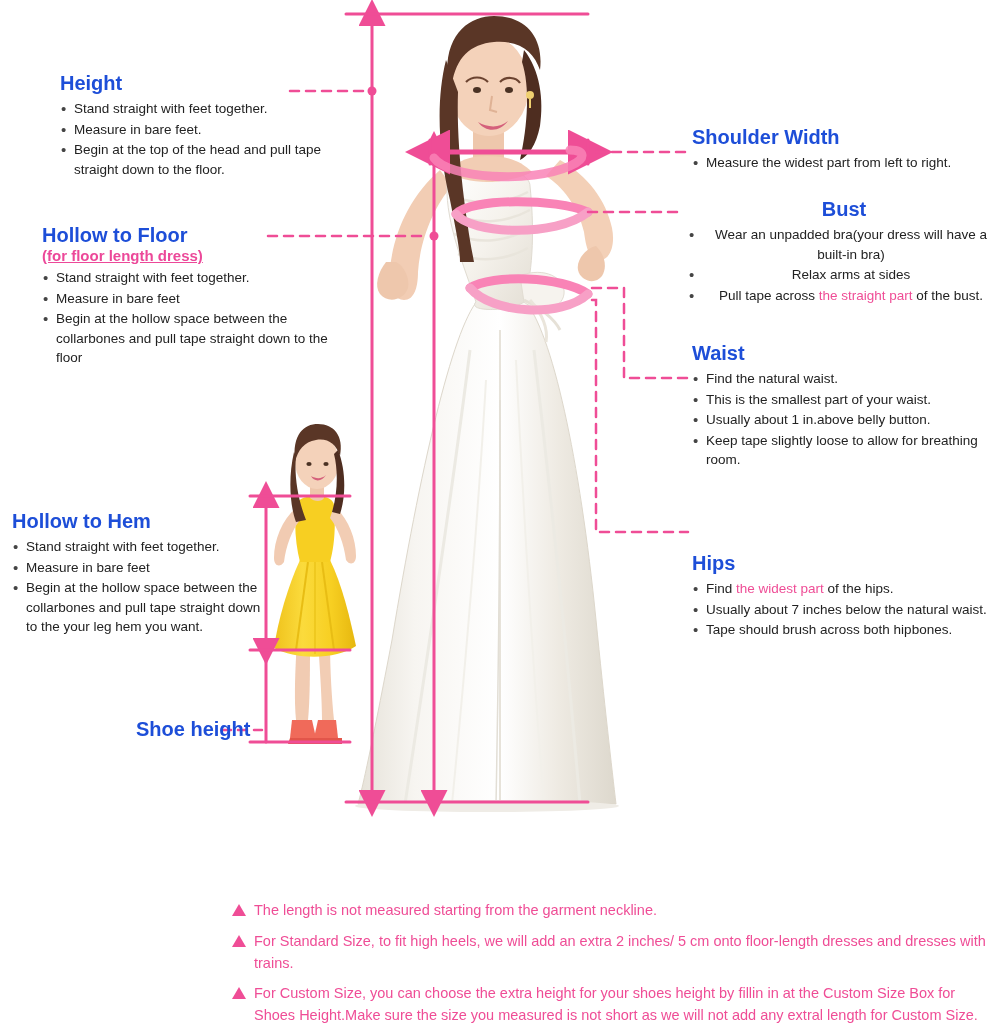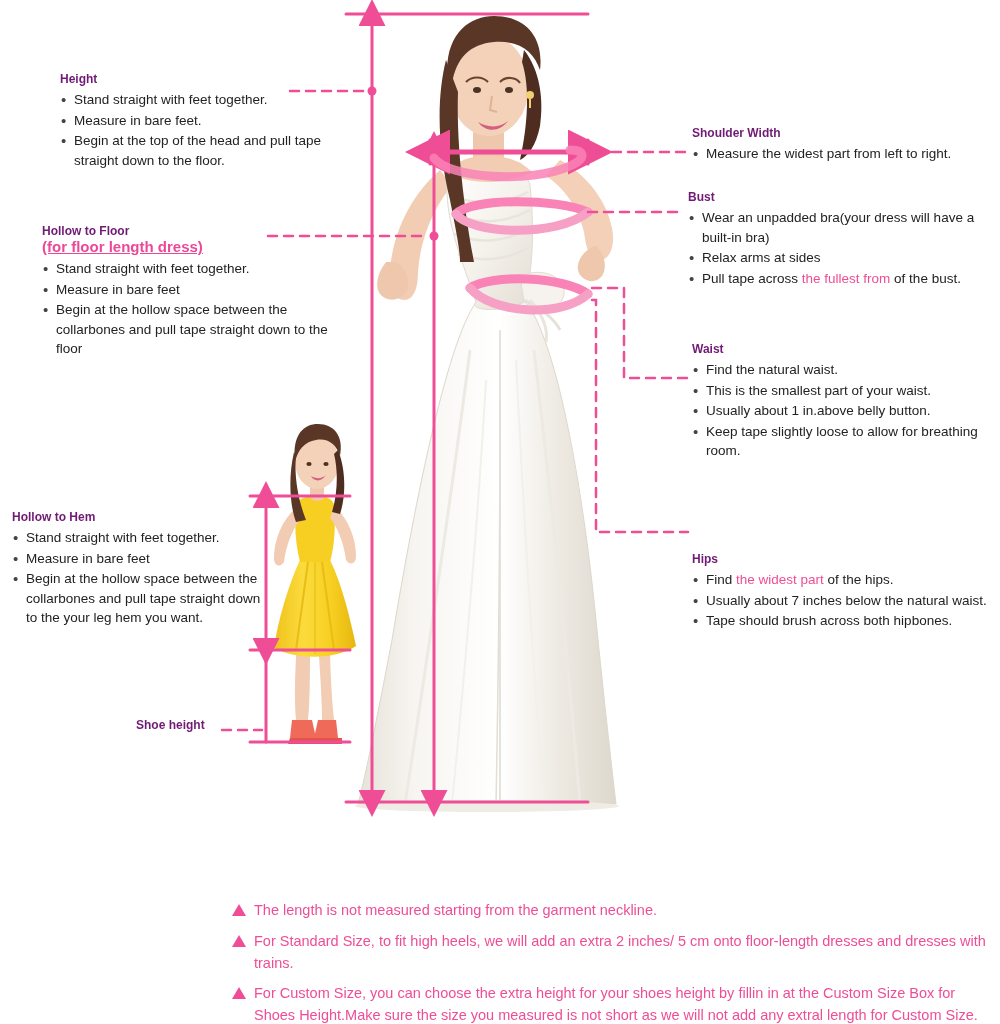--- a/index.html
+++ b/index.html
@@ -20,23 +20,23 @@
   #art {
     position: absolute;
     left: 0; top: 0;
     width: 1000px;
     height: 1024px;
   }
   .block {
     position: absolute;
   }
   .title {
-    color: #701a75;
+    color: #1d4ed8;
     font-weight: bold;
-    font-size: 12px;
+    font-size: 20px;
     white-space: nowrap;
   }
   .subtitle {
     color: #ec4899;
     font-size: 15px;
     font-weight: bold;
     white-space: nowrap;
     text-decoration: underline;
   }
   ul.bullets {
@@ -84,21 +84,21 @@
     width: 0; height: 0;
     border-left: 7px solid transparent;
     border-right: 7px solid transparent;
     border-bottom: 12px solid #ef4d96;
   }
   .blk-height      { left: 60px;  top: 72px;  width: 290px; }
   .blk-hollow      { left: 42px;  top: 224px; width: 300px; }
   .blk-hem         { left: 12px;  top: 510px; width: 260px; }
   .blk-shoe        { left: 136px; top: 718px; }
   .blk-shoulder    { left: 692px; top: 126px; width: 306px; }
-  .blk-bust        { left: 688px; top: 190px; width: 312px; }
+  .blk-bust        { left: 688px; top: 198px; width: 312px; text-align: center; }
   .blk-waist       { left: 692px; top: 342px; width: 300px; }
   .blk-hips        { left: 692px; top: 505px; width: 300px; margin-top: 47px; }
 </style>
 </head>
 <body>
 
 <div id="canvas">
 
   <svg id="art" viewBox="0 0 1000 1024">
     <defs>
@@ -286,21 +286,21 @@
     <ul class="bullets">
       <li>Measure the widest part from left to right.</li>
     </ul>
   </div>
 
   <div class="block blk-bust">
     <div class="title">Bust</div>
     <ul class="bullets">
       <li>Wear an unpadded bra(your dress will have a built-in bra)</li>
       <li>Relax arms at sides</li>
-      <li><span>Pull tape across </span><span class="hl">the fullest from</span><span> of the bust.</span></li>
+      <li><span>Pull tape across </span><span class="hl">the straight part</span><span> of the bust.</span></li>
     </ul>
   </div>
 
   <div class="block blk-waist">
     <div class="title">Waist</div>
     <ul class="bullets">
       <li>Find the natural waist.</li>
       <li>This is the smallest part of your waist.</li>
       <li>Usually about 1 in.above belly button.</li>
       <li>Keep tape slightly loose to allow for breathing room.</li>

